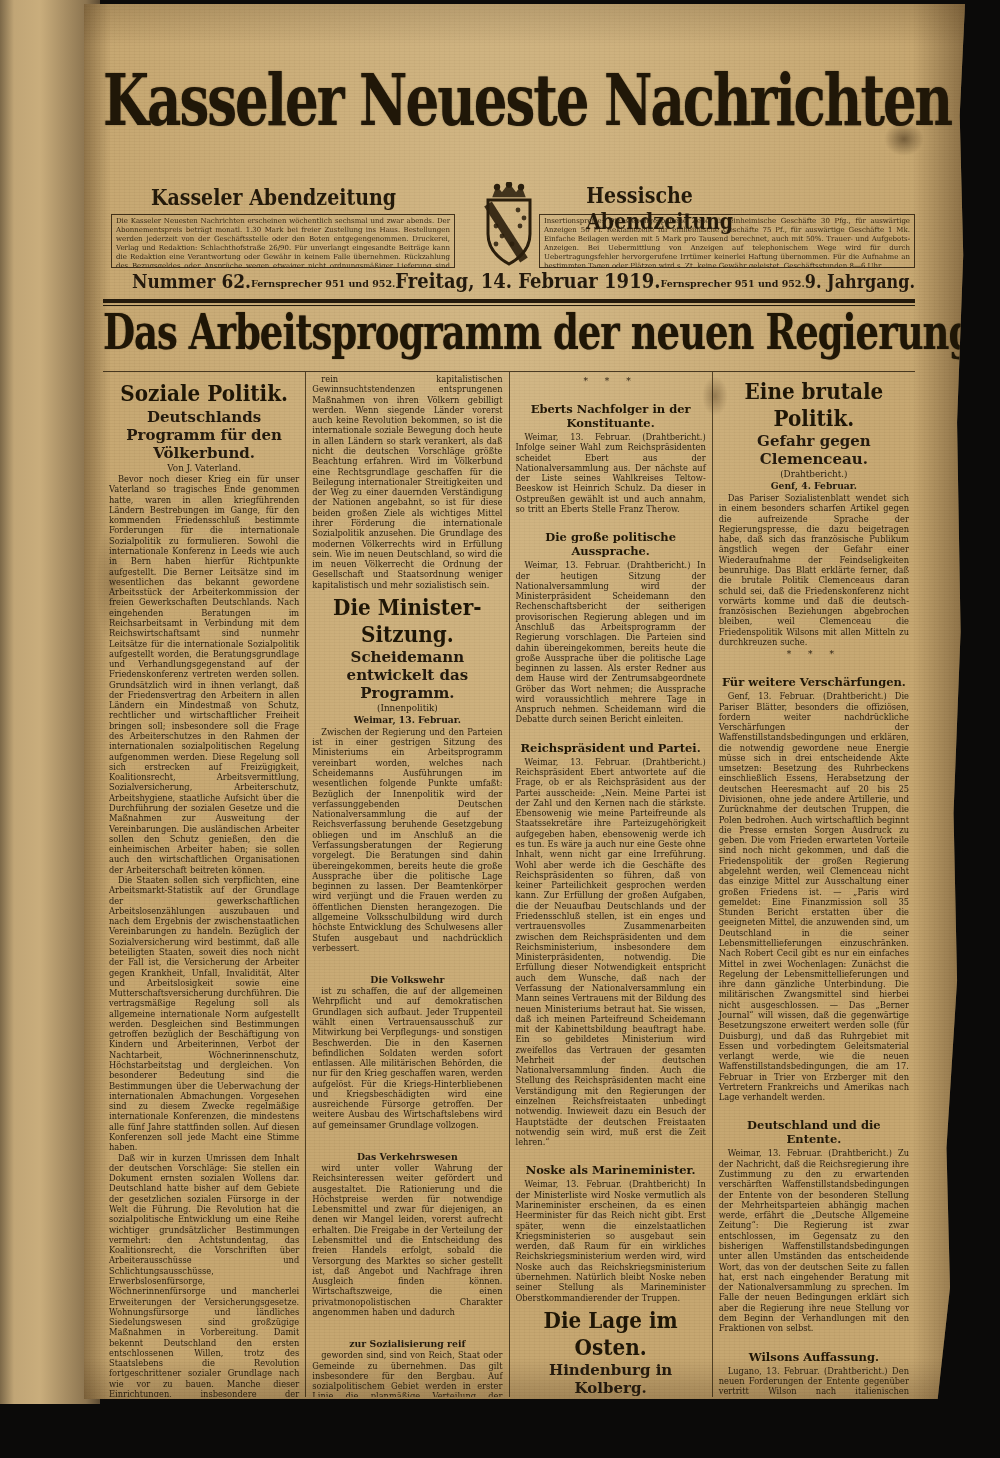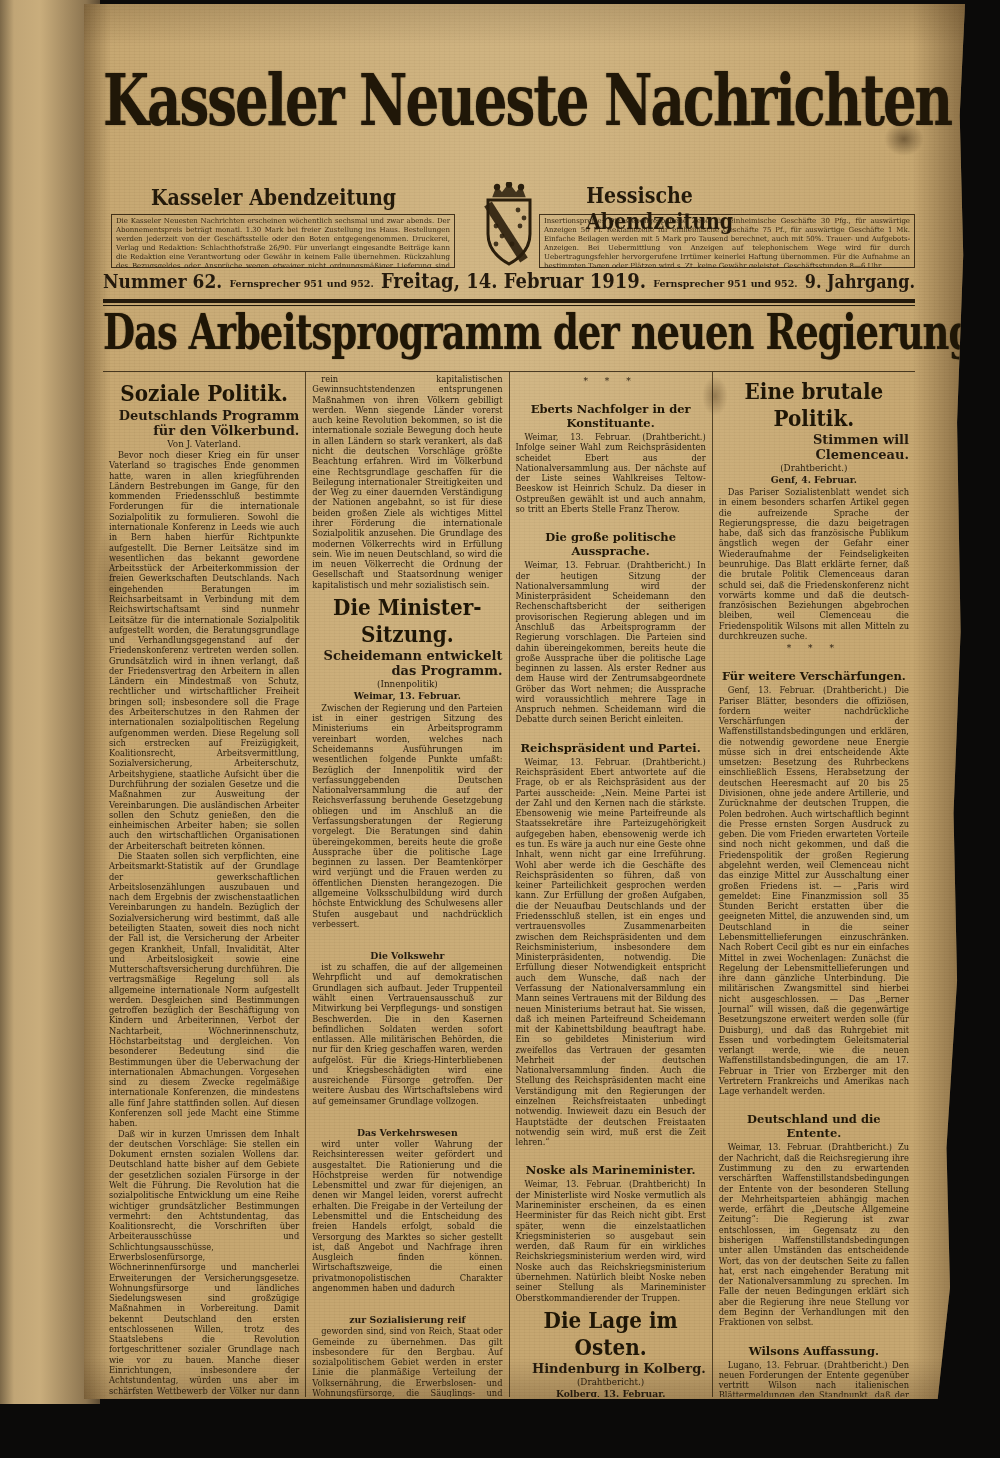--- a/index.html
+++ b/index.html
@@ -40,21 +40,21 @@
   .subtitle.right { left:73%; transform:translateX(-50%) scaleY(1.15); }
 
   .imprints { position:absolute; top:210px; left:0; right:0; height:54px; }
   .imprint { position:absolute; top:0; height:54px; border:1px solid rgba(40,26,8,.85); padding:2px 4px;
      font-size:7px; line-height:1.3; text-align:justify; overflow:hidden; color:#2b1f0d; }
   .imprint.left  { left:8px;  width:344px; }
   .imprint.right { left:436px; width:376px; }
 
   .crest { position:absolute; left:50%; top:178px; transform:translateX(-50%); width:66px; height:88px; }
 
-  .dateline-row { position:absolute; top:266px; left:0; right:0; display:flex; align-items:baseline; justify-content:space-between; }
+  .dateline-row { position:absolute; top:266px; left:0; right:0; display:flex; align-items:baseline; justify-content:flex-end; }
   .dl-num { font-weight:bold; font-size:17px; transform:scaleY(1.1); }
   .dl-phone { font-size:9.5px; font-weight:bold; }
   .dl-date { font-weight:bold; font-size:18px; transform:scaleY(1.1); }
   .dl-vol { font-weight:bold; font-size:16px; transform:scaleY(1.1); }
 
   .rule-thick { position:absolute; top:295px; left:0; right:0; border-top:4px solid #241a0c; border-bottom:1px solid #241a0c; height:7px; }
 
   .headline { position:absolute; top:306px; left:0; right:0; text-align:center; white-space:nowrap; }
   .headline span { display:inline-block; font-weight:bold; font-size:37px; letter-spacing:-1px;
      transform:scaleY(1.3); color:#1f1606; text-shadow:0 0 1px rgba(31,22,6,.65); }
@@ -62,21 +62,21 @@
   
   .columns { position:absolute; top:367px; left:0; right:0; height:1026px; display:flex;
      border-top:1px solid rgba(40,28,10,.8); overflow:hidden; }
   .col { flex:1 1 0; padding:2px 6px 0 6px; overflow:hidden; }
   .col + .col { border-left:1px solid rgba(40,28,10,.75); }
 
   .col p { font-size:8.3px; line-height:1.24; text-align:justify; text-indent:9px;
      color:#261b0c; word-spacing:.4px; hyphens:auto; }
   .col .h1 { font-size:20px; font-weight:bold; text-align:center; margin:7px 0 3px; transform:scaleY(1.12); color:#1f1606; }
   .col .h2 { font-size:11.5px; font-weight:bold; text-align:center; margin:16px 0 2px; color:#221807; }
-  .col .sub { font-size:13px; font-weight:bold; text-align:right; margin:1px 0; }
+  .col .sub { font-size:15px; font-weight:bold; text-align:center; margin:1px 0; }
   .col .byline { font-size:8.8px; text-align:center; margin:1px 0; }
   .col .dateline { font-size:9.2px; font-weight:bold; text-align:center; margin:1px 0 2px; }
   .col .cross { font-size:9.3px; font-weight:bold; text-align:center; margin:21px 0 1px; }
   .col .sep { font-size:9px; text-align:center; letter-spacing:7px; margin:2px 0; }
 </style>
 </head>
 <body>
 
 <div class="under-page"></div>
 
@@ -169,21 +169,21 @@
           <p>Weimar, 13. Februar. (Drahtbericht.) Reichspräsident Ebert antwortete auf die Frage, ob er als Reichspräsident aus der Partei ausscheide: „Nein. Meine Partei ist der Zahl und den Kernen nach die stärkste. Ebensowenig wie meine Parteifreunde als Staatssekretäre ihre Parteizugehörigkeit aufgegeben haben, ebensowenig werde ich es tun. Es wäre ja auch nur eine Geste ohne Inhalt, wenn nicht gar eine Irreführung. Wohl aber werde ich die Geschäfte des Reichspräsidenten so führen, daß von keiner Parteilichkeit gesprochen werden kann. Zur Erfüllung der großen Aufgaben, die der Neuaufbau Deutschlands und der Friedensschluß stellen, ist ein enges und vertrauensvolles Zusammenarbeiten zwischen dem Reichspräsidenten und dem Reichsministerium, insbesondere dem Ministerpräsidenten, notwendig. Die Erfüllung dieser Notwendigkeit entspricht auch dem Wunsche, daß nach der Verfassung der Nationalversammlung ein Mann seines Vertrauens mit der Bildung des neuen Ministeriums betraut hat. Sie wissen, daß ich meinen Parteifreund Scheidemann mit der Kabinettsbildung beauftragt habe. Ein so gebildetes Ministerium wird zweifellos das Vertrauen der gesamten Mehrheit der deutschen Nationalversammlung finden. Auch die Stellung des Reichspräsidenten macht eine Verständigung mit den Regierungen der einzelnen Reichsfreistaaten unbedingt notwendig. Inwieweit dazu ein Besuch der Hauptstädte der deutschen Freistaaten notwendig sein wird, muß erst die Zeit lehren.“</p>
           <div class="h2">Noske als Marineminister.</div>
           <p>Weimar, 13. Februar. (Drahtbericht) In der Ministerliste wird Noske vermutlich als Marineminister erscheinen, da es einen Heerminister für das Reich nicht gibt. Erst später, wenn die einzelstaatlichen Kriegsministerien so ausgebaut sein werden, daß Raum für ein wirkliches Reichskriegsministerium werden wird, wird Noske auch das Reichskriegsministerium übernehmen. Natürlich bleibt Noske neben seiner Stellung als Marineminister Oberstkommandierender der Truppen.</p>
           <div class="h1">Die Lage im Osten.</div>
           <div class="sub">Hindenburg in Kolberg.</div>
           <div class="byline">(Drahtbericht.)</div>
           <div class="dateline">Kolberg, 13. Februar.</div>
         </div>
         <div class="col">
           <div class="h1">Eine brutale Politik.</div>
-          <div class="sub">Stimmen will Clemenceau.</div>
+          <div class="sub">Gefahr gegen Clemenceau.</div>
           <div class="byline">(Drahtbericht.)</div>
           <div class="dateline">Genf, 4. Februar.</div>
           <p>Das Pariser Sozialistenblatt wendet sich in einem besonders scharfen Artikel gegen die aufreizende Sprache der Regierungspresse, die dazu beigetragen habe, daß sich das französische Publikum ängstlich wegen der Gefahr einer Wiederaufnahme der Feindseligkeiten beunruhige. Das Blatt erklärte ferner, daß die brutale Politik Clemenceaus daran schuld sei, daß die Friedenskonferenz nicht vorwärts komme und daß die deutsch-französischen Beziehungen abgebrochen bleiben, weil Clemenceau die Friedenspolitik Wilsons mit allen Mitteln zu durchkreuzen suche.</p>
           <div class="sep">* * *</div>
           <div class="h2">Für weitere Verschärfungen.</div>
           <p>Genf, 13. Februar. (Drahtbericht.) Die Pariser Blätter, besonders die offiziösen, fordern weiter nachdrückliche Verschärfungen der Waffenstillstandsbedingungen und erklären, die notwendig gewordene neue Energie müsse sich in drei entscheidende Akte umsetzen: Besetzung des Ruhrbeckens einschließlich Essens, Herabsetzung der deutschen Heeresmacht auf 20 bis 25 Divisionen, ohne jede andere Artillerie, und Zurücknahme der deutschen Truppen, die Polen bedrohen. Auch wirtschaftlich beginnt die Presse ernsten Sorgen Ausdruck zu geben. Die vom Frieden erwarteten Vorteile sind noch nicht gekommen, und daß die Friedenspolitik der großen Regierung abgelehnt werden, weil Clemenceau nicht das einzige Mittel zur Ausschaltung einer großen Friedens ist. — „Paris wird gemeldet: Eine Finanzmission soll 35 Stunden Bericht erstatten über die geeigneten Mittel, die anzuwenden sind, um Deutschland in die seiner Lebensmittellieferungen einzuschränken. Nach Robert Cecil gibt es nur ein einfaches Mittel in zwei Wochenlagen: Zunächst die Regelung der Lebensmittellieferungen und ihre dann gänzliche Unterbindung. Die militärischen Zwangsmittel sind hierbei nicht ausgeschlossen. — Das „Berner Journal“ will wissen, daß die gegenwärtige Besetzungszone erweitert werden solle (für Duisburg), und daß das Ruhrgebiet mit Essen und vorbedingtem Geleitsmaterial verlangt werde, wie die neuen Waffenstillstandsbedingungen, die am 17. Februar in Trier von Erzberger mit den Vertretern Frankreichs und Amerikas nach Lage verhandelt werden.</p>
           <div class="h2">Deutschland und die Entente.</div>
           <p>Weimar, 13. Februar. (Drahtbericht.) Zu der Nachricht, daß die Reichsregierung ihre Zustimmung zu den zu erwartenden verschärften Waffenstillstandsbedingungen der Entente von der besonderen Stellung der Mehrheitsparteien abhängig machen werde, erfährt die „Deutsche Allgemeine Zeitung“: Die Regierung ist zwar entschlossen, im Gegensatz zu den bisherigen Waffenstillstandsbedingungen unter allen Umständen das entscheidende Wort, das von der deutschen Seite zu fallen hat, erst nach eingehender Beratung mit der Nationalversammlung zu sprechen. Im Falle der neuen Bedingungen erklärt sich aber die Regierung ihre neue Stellung vor dem Beginn der Verhandlungen mit den Fraktionen von selbst.</p>
           <div class="h2">Wilsons Auffassung.</div>
           <p>Lugano, 13. Februar. (Drahtbericht.) Den neuen Forderungen der Entente gegenüber vertritt Wilson nach italienischen Blättermeldungen den Standpunkt, daß der Waffenstillstand als ein Uebergangszustand zum Frieden aufgefaßt werden müsse. In Bezug auf die von der Militärpartei betonte Notwendigkeit, die deutsche Wehrkraft herabzusetzen, schlug Wilson vor, zunächst Deutschland direkt über seine Militärmacht zu befragen, worauf Balfour und Clemenceau ausriefen: „Sie werden lügen!“</p>

